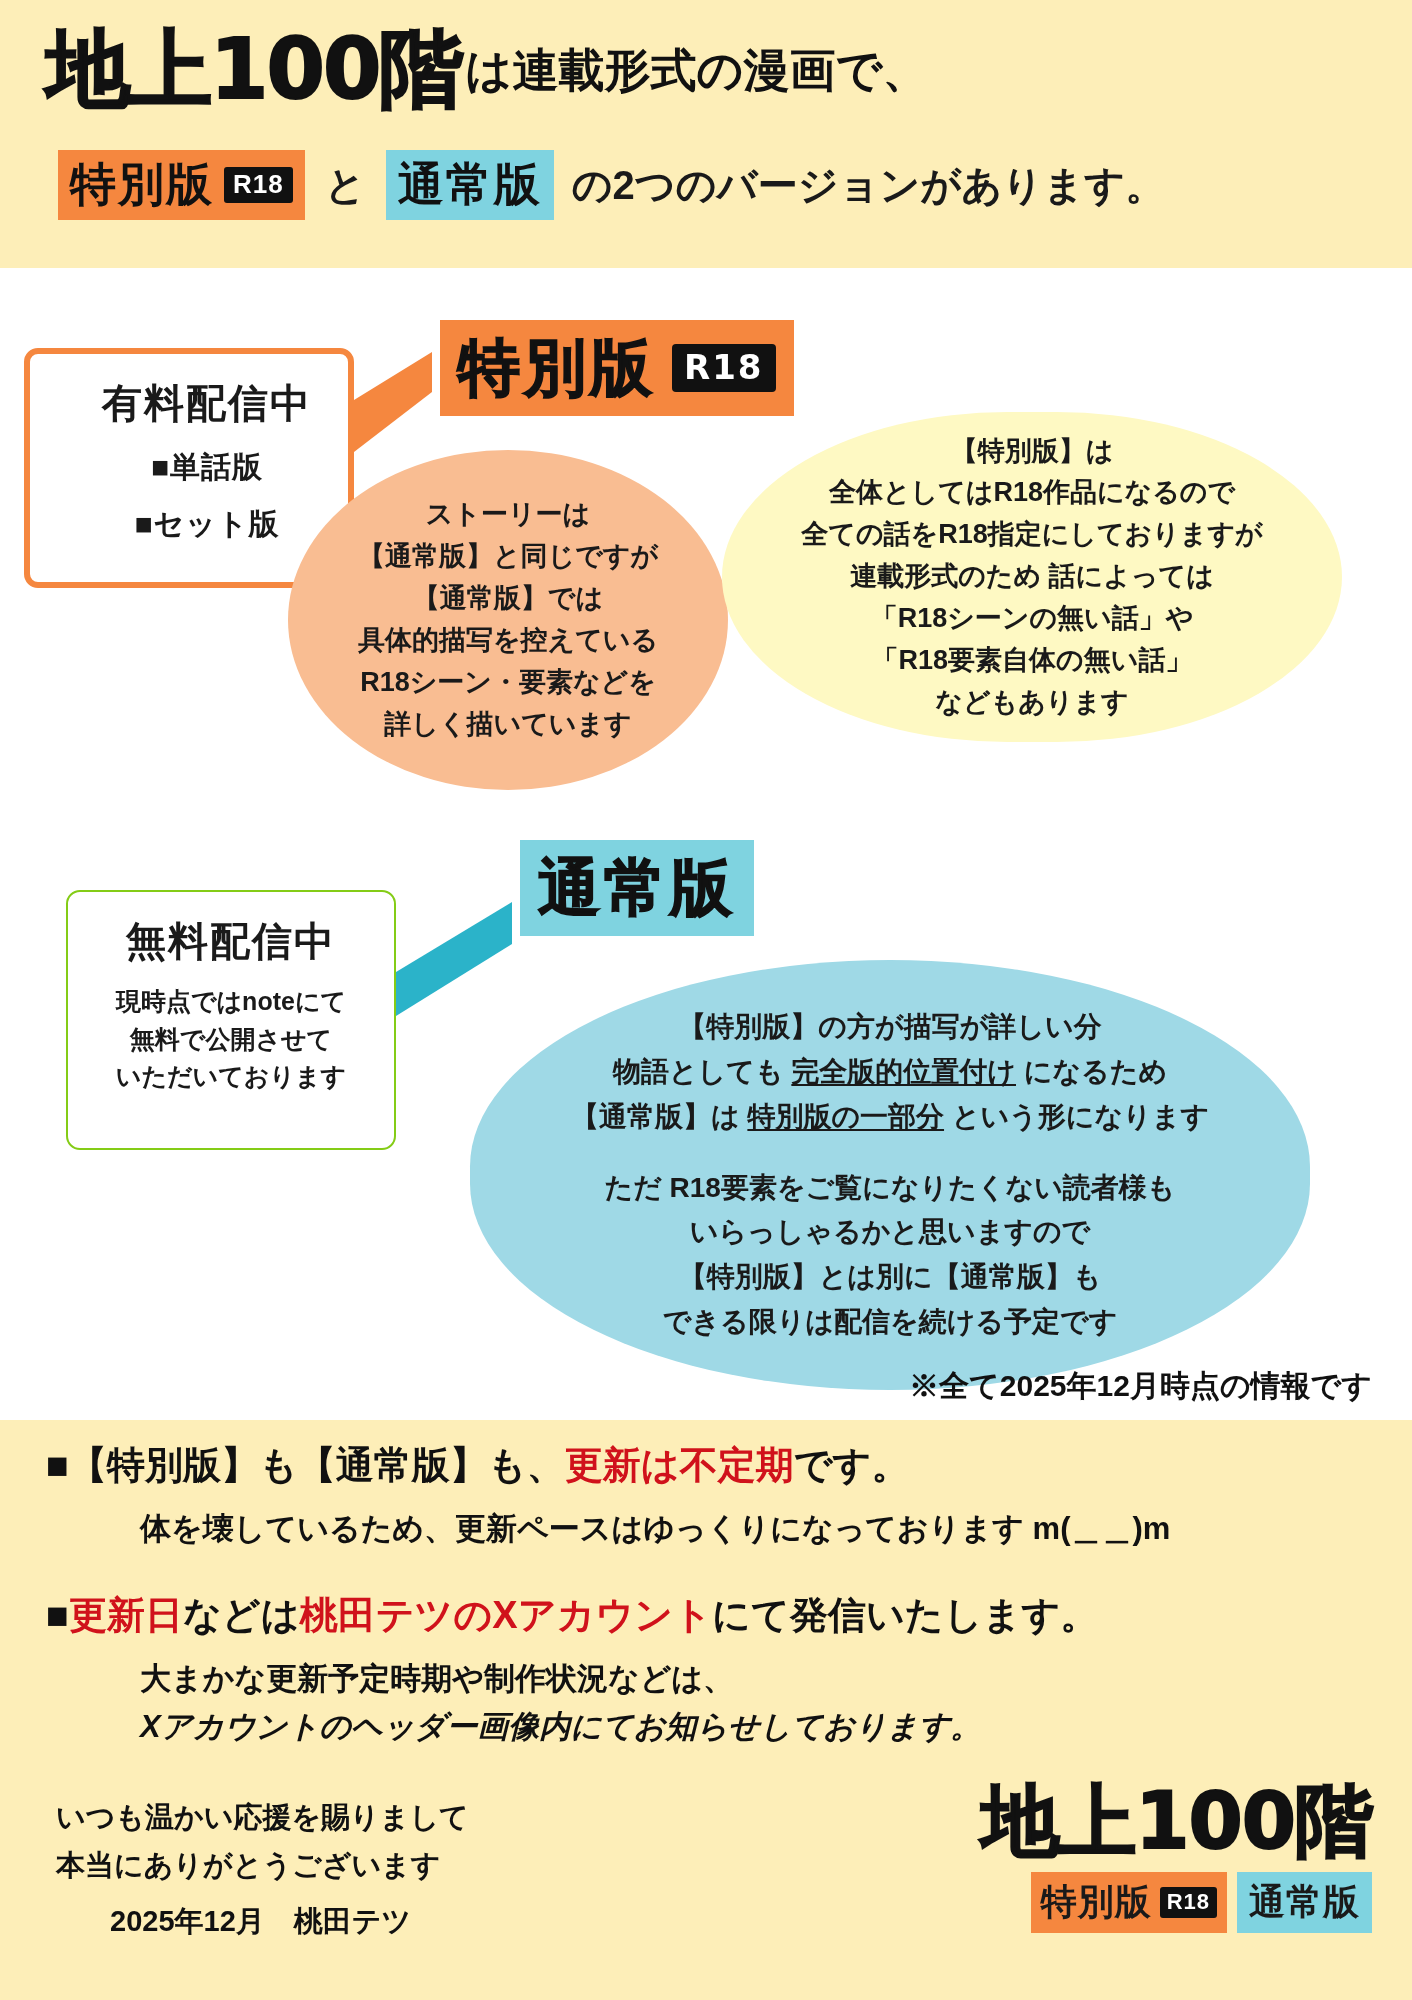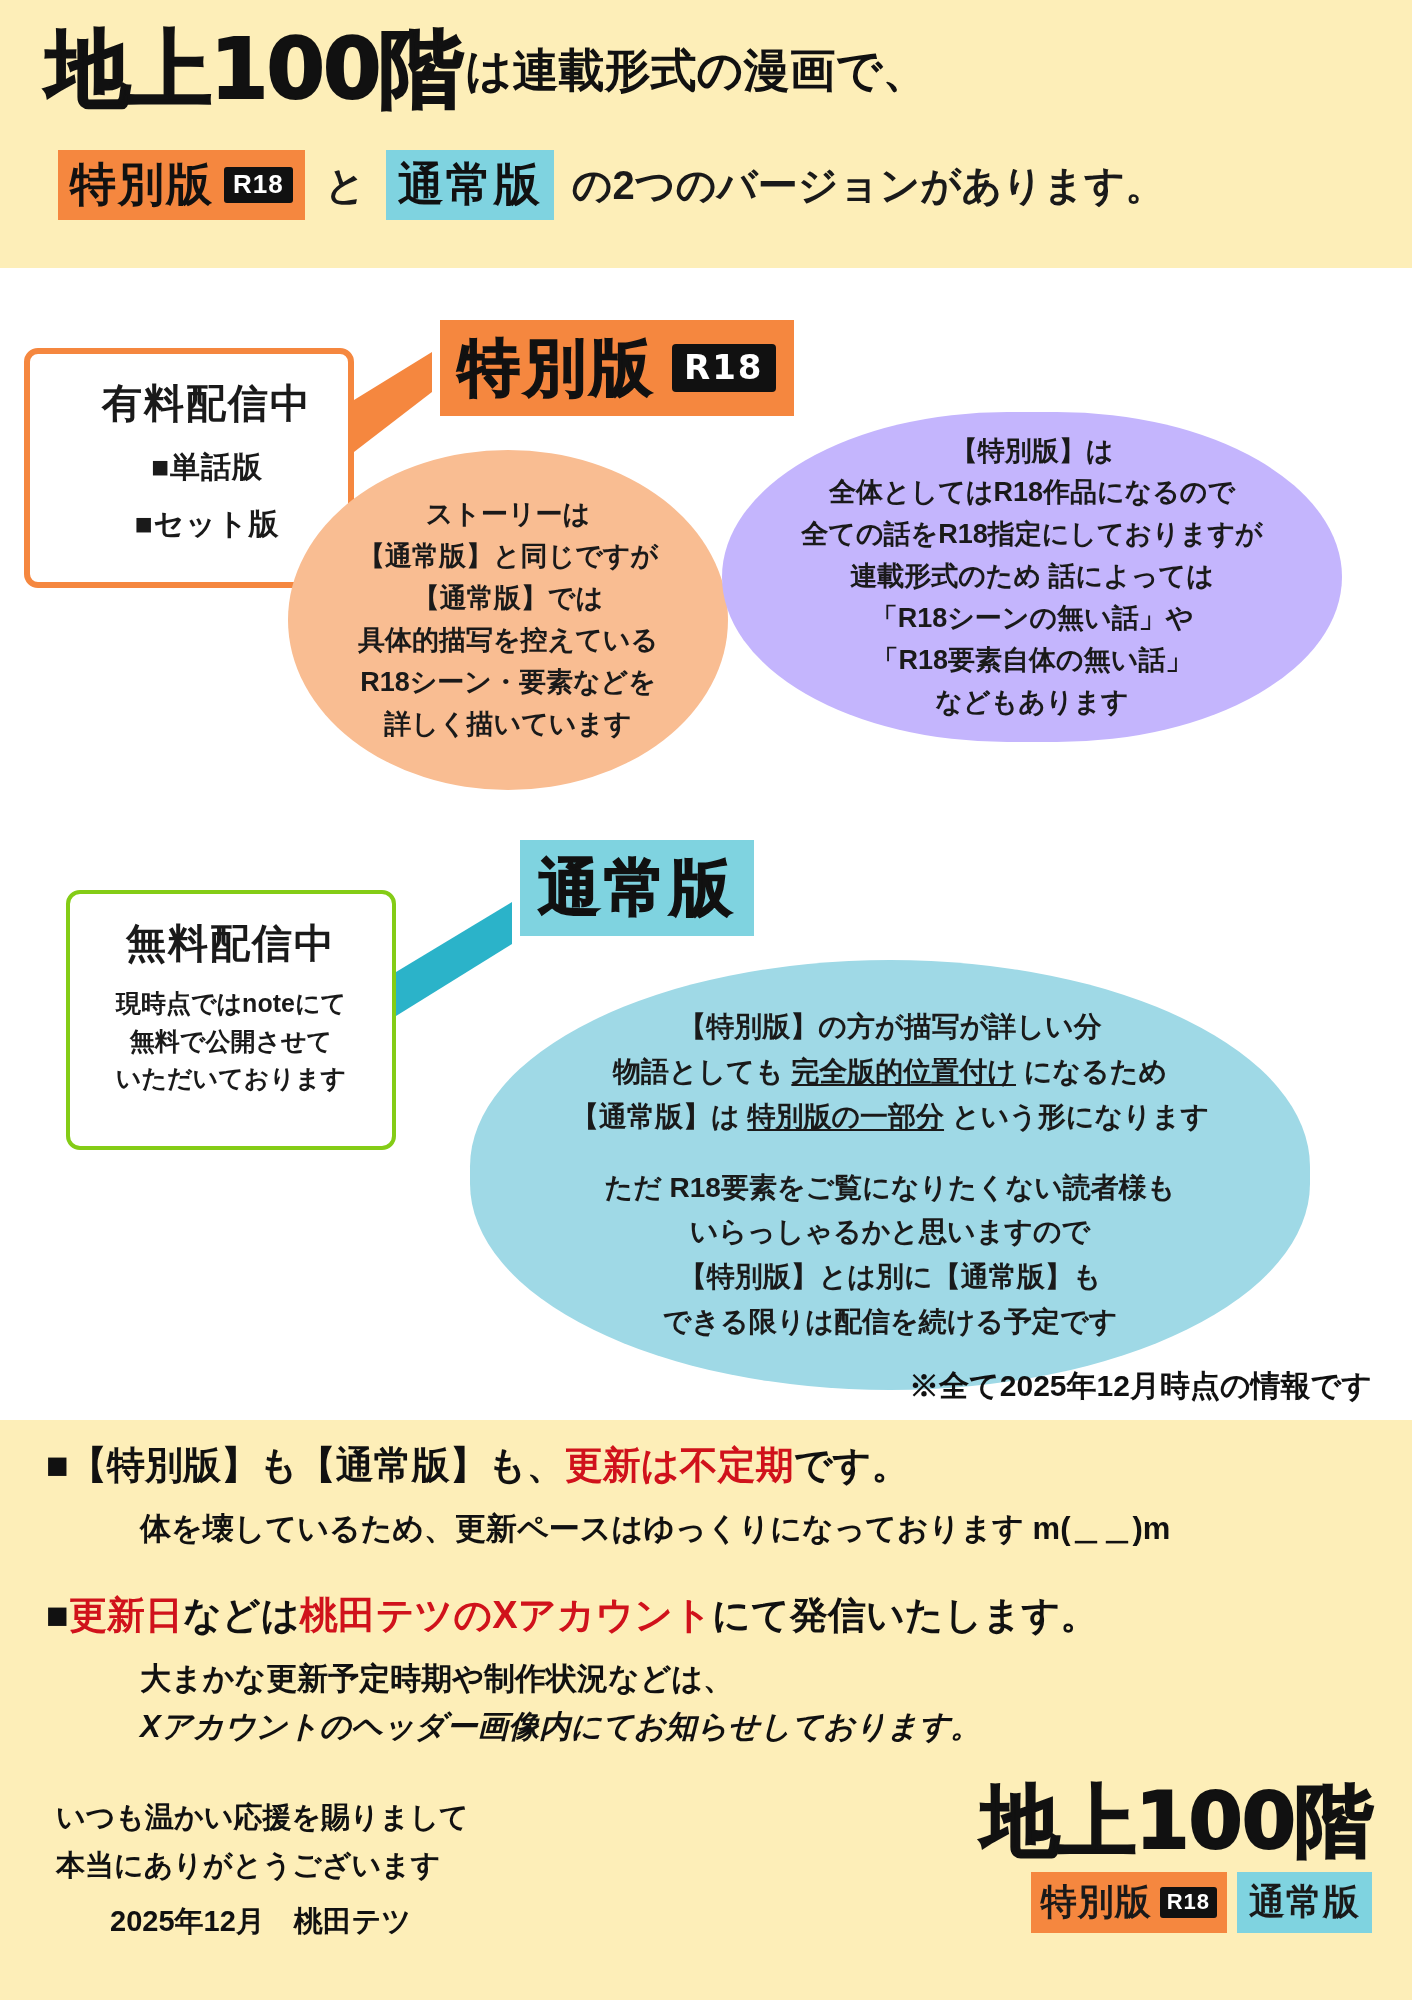--- a/index.html
+++ b/index.html
@@ -150,21 +150,21 @@
   }
   #callout-paid {
     left: 24px; top: 348px;
     width: 330px; height: 240px;
     border: 6px solid #f5873f;
     padding-left: 36px;
   }
   #callout-free {
     left: 66px; top: 890px;
     width: 330px; height: 260px;
-    border: 4px solid #84cc16;
+    border: 2px solid #84cc16;
   }
   .callout .c-title {
     font-weight: bold;
     font-size: 40px;
     margin-top: 22px;
     letter-spacing: 2px;
   }
   .callout .c-line {
     font-weight: bold;
     font-size: 30px;
@@ -200,21 +200,21 @@
   #blob-story {
     left: 288px; top: 450px;
     width: 440px; height: 340px;
     background: #f9bd92;
     border-radius: 50% / 50%;
     font-size: 27px;
   }
   #blob-r18 {
     left: 722px; top: 412px;
     width: 620px; height: 330px;
-    background: #c4b5fd;
+    background: #fef9c3;
     border-radius: 46% 46% 46% 46% / 50% 50% 50% 50%;
     font-size: 27px;
   }
   #blob-normal {
     left: 470px; top: 960px;
     width: 840px; height: 430px;
     background: #9fd9e6;
     border-radius: 50% / 48%;
     font-size: 28px;
     line-height: 1.6;

